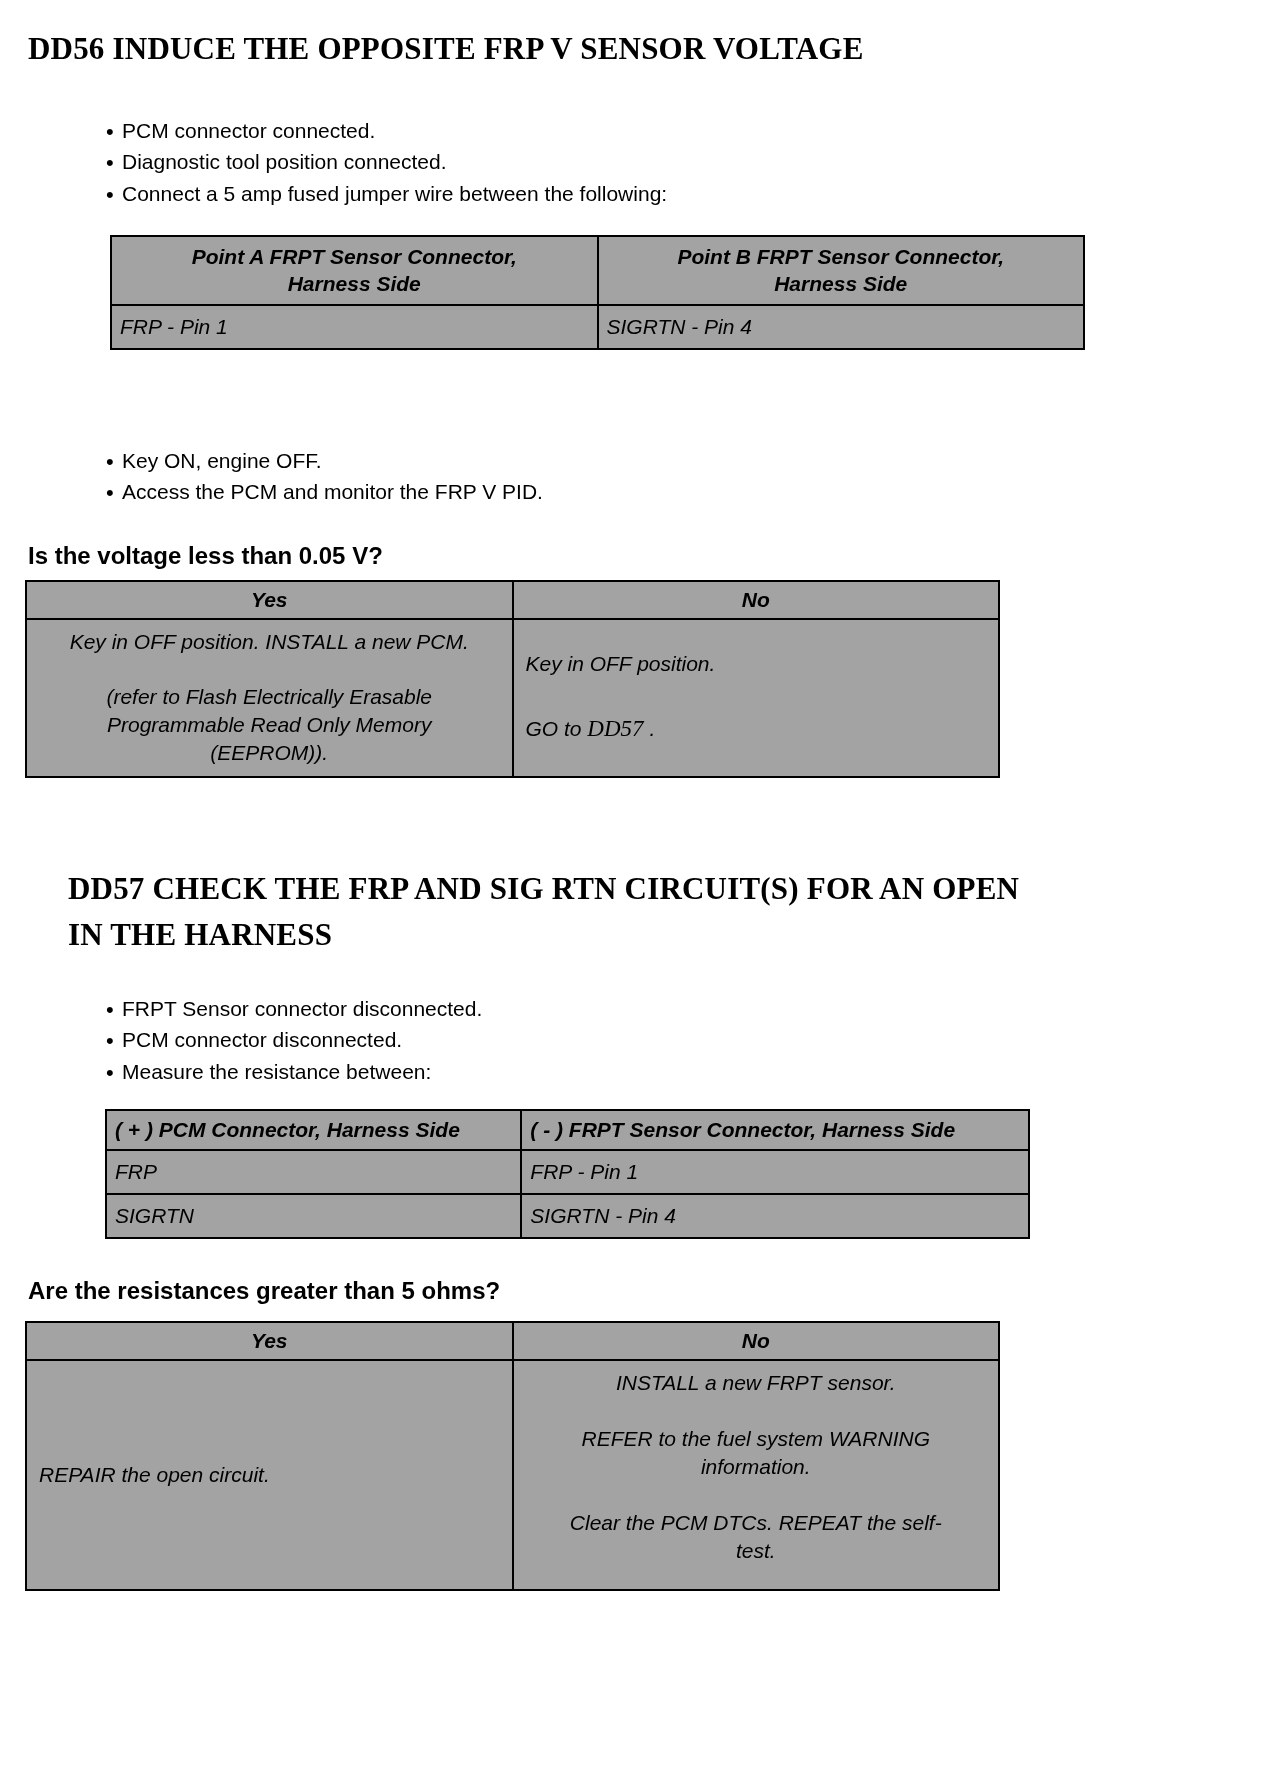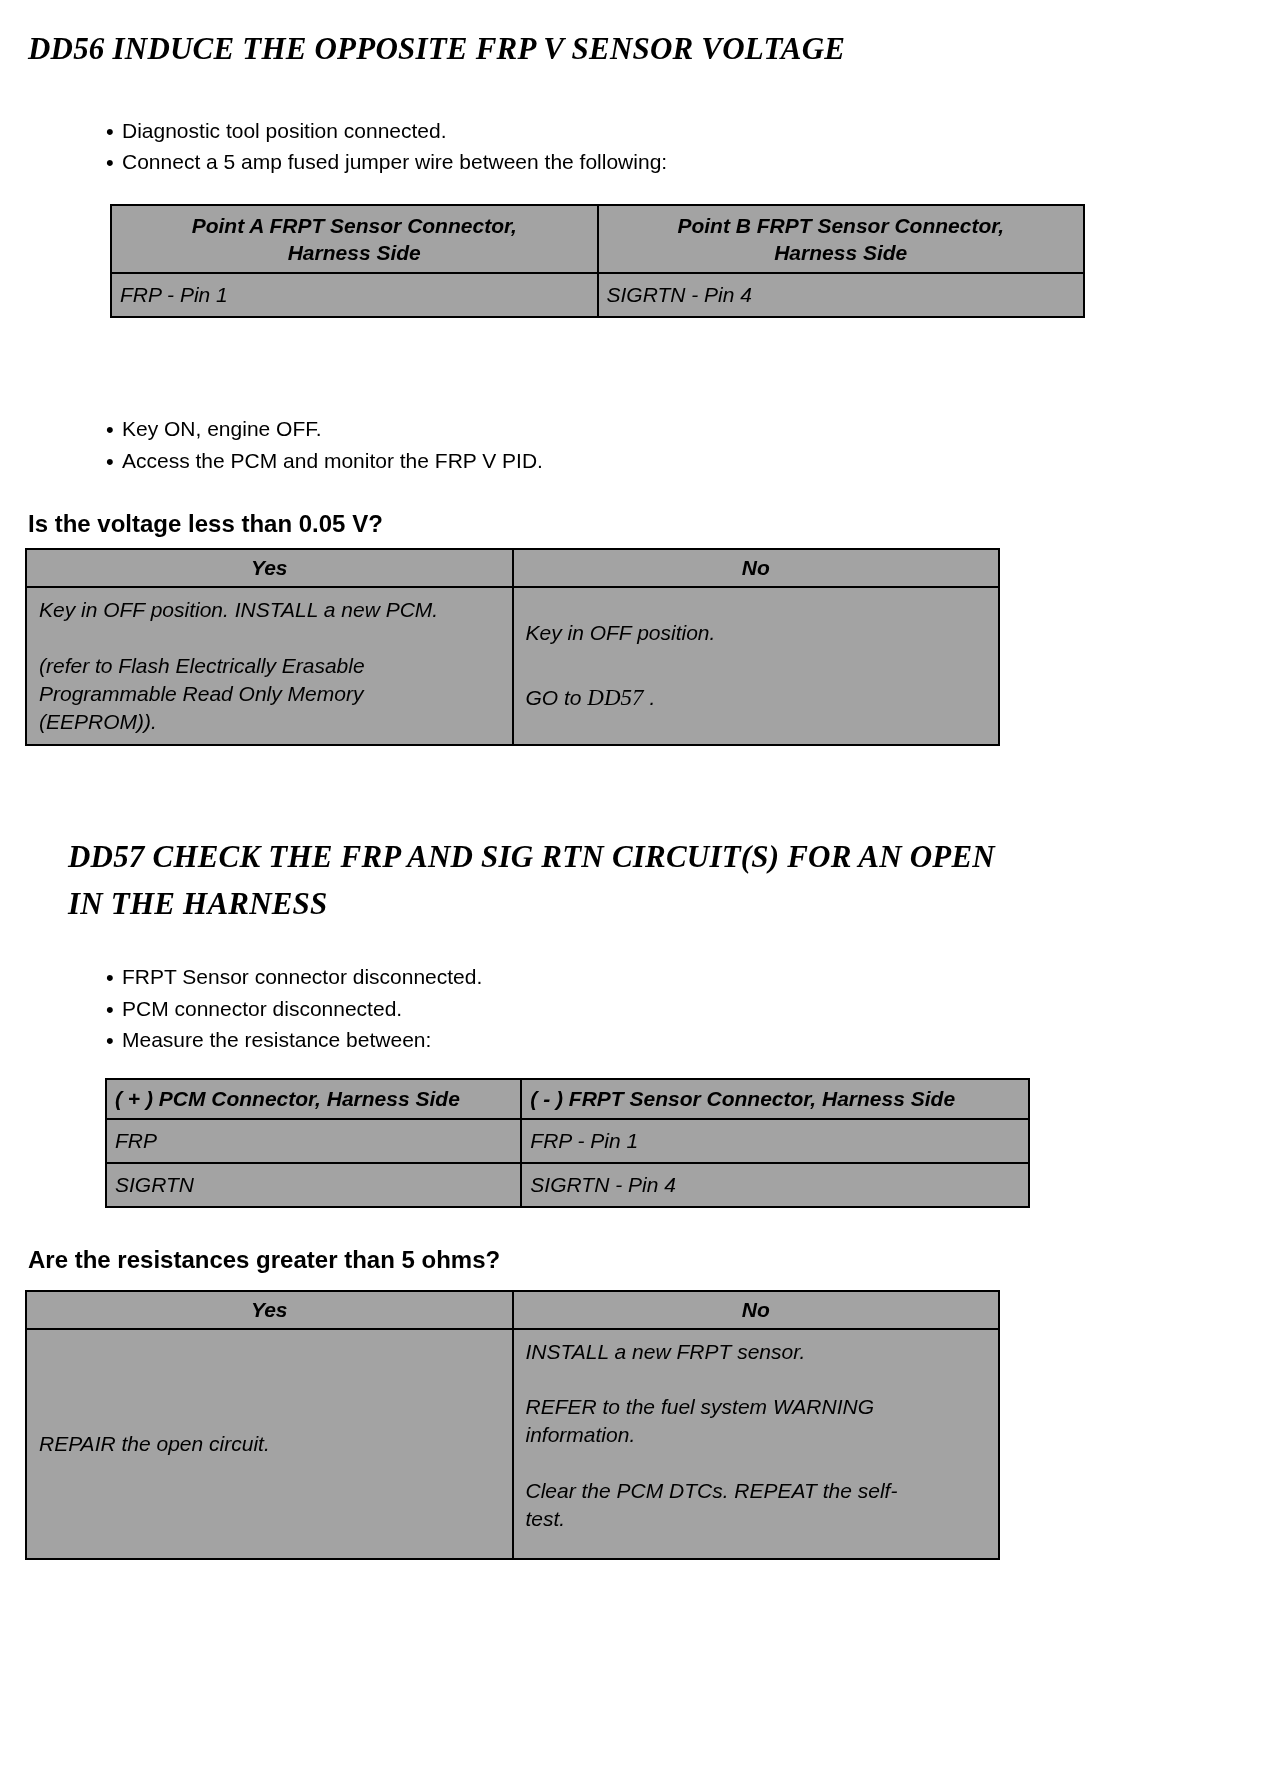--- a/index.html
+++ b/index.html
@@ -15,21 +15,20 @@
   .page { padding: 26px 36px 0 28px; }
 
   .doc-title {
     font-family: "Liberation Serif", serif;
     font-weight: bold;
     font-size: 31px;
     line-height: 1.5;
     white-space: pre-line;
     margin: 0 0 42px 0;
     letter-spacing: 0.2px;
-    font-style: italic;
   }
   .section-2 .doc-title { margin-top: 88px; margin-bottom: 34px; margin-left: 40px; }
 
   ul.bullets {
     list-style: none;
     margin: 0 0 0 78px;
     font-size: 21px;
   }
   ul.bullets li {
     position: relative;
@@ -70,37 +69,38 @@
   .question-2 { margin-top: 38px; margin-bottom: 16px; }
 
   
   .result-table { width: 975px; margin-left: -3px; table-layout: fixed; }
   .result-table th { font-weight: bold; text-align: center; padding: 6px; height: 38px; vertical-align: middle; }
   .result-table td { padding: 8px 12px; line-height: 1.33; }
   .result-table td.v-top { vertical-align: top; }
   .result-table td.v-mid { vertical-align: middle; }
   .row-tall td { height: 158px; }
   .row-taller td { height: 230px; }
-  .prewrap { white-space: pre-line; }
+  .prewrap { white-space: pre-line; text-align: center; }
   .para-gap { height: 36px; }
   .ref {
     font-family: "Liberation Serif", serif;
     font-size: 23px;
   }
 </style>
 </head>
 <body>
 
 <div class="page">
 
   <div class="section-1">
 
     <h1 class="doc-title">DD56 INDUCE THE OPPOSITE FRP V SENSOR VOLTAGE</h1>
 
     <ul class="bullets">
+      <li>PCM connector connected.</li>
       <li>Diagnostic tool position connected.</li>
       <li>Connect a 5 amp fused jumper wire between the following:</li>
     </ul>
 
     <table class="jumper-table">
       <colgroup>
           <col style="width:50%">
           <col style="width:50%">
         </colgroup>
       <thead>

